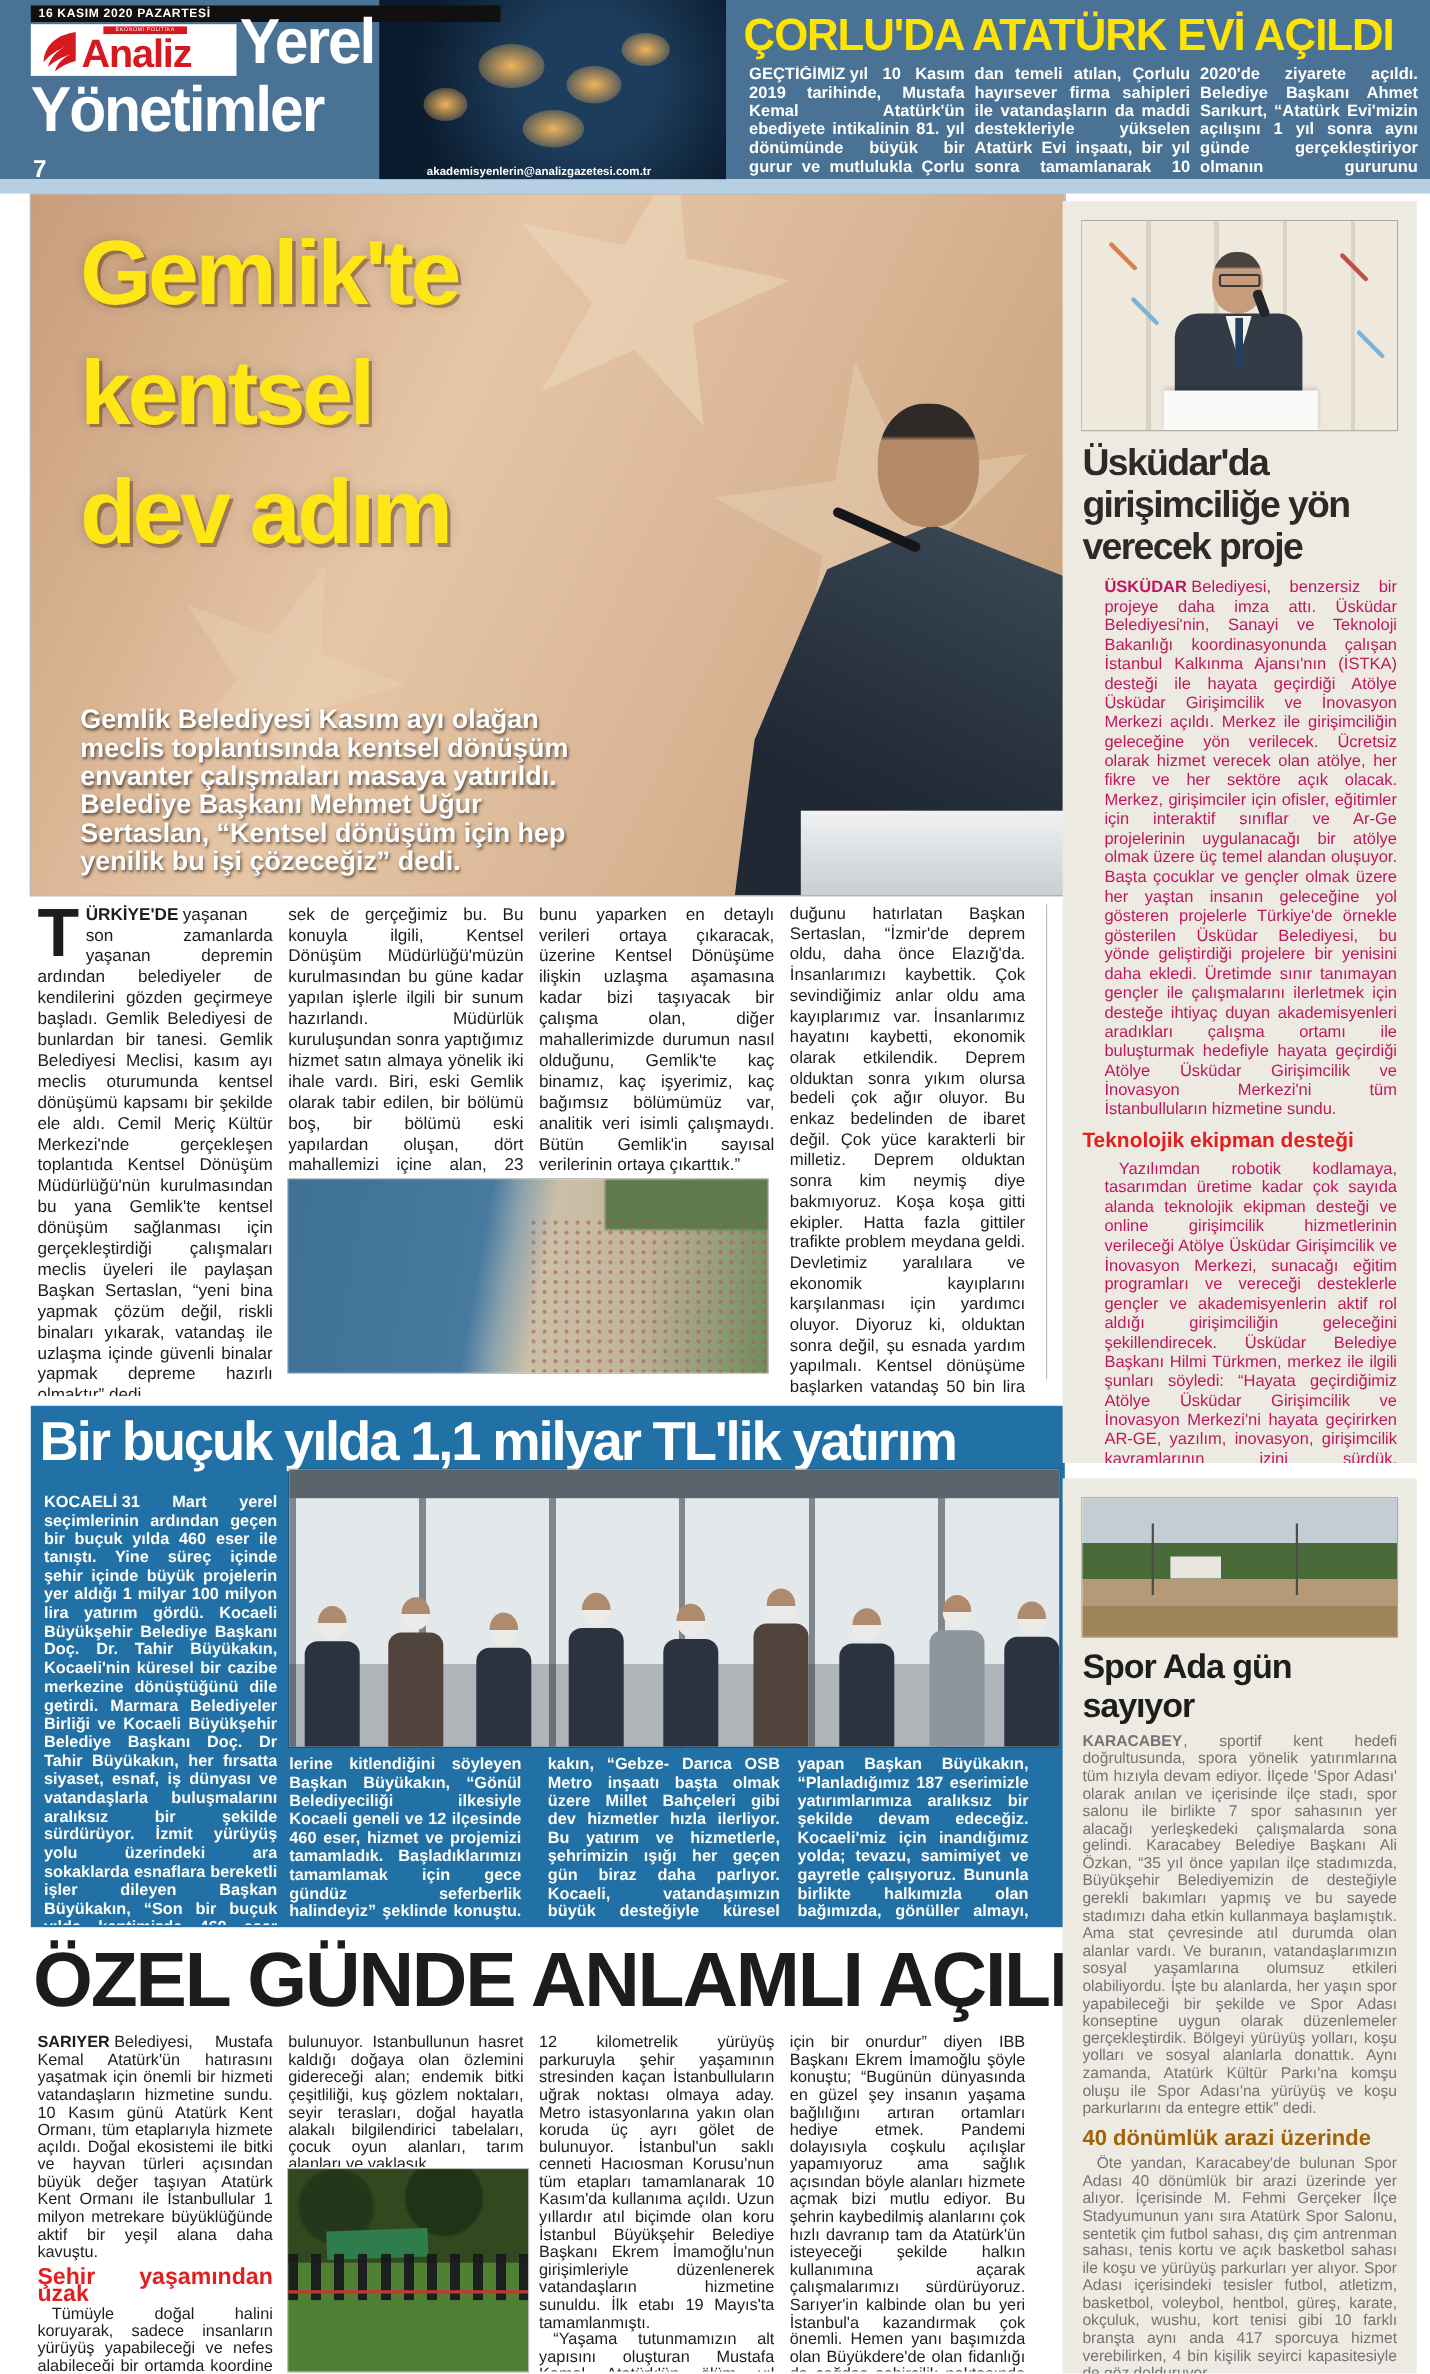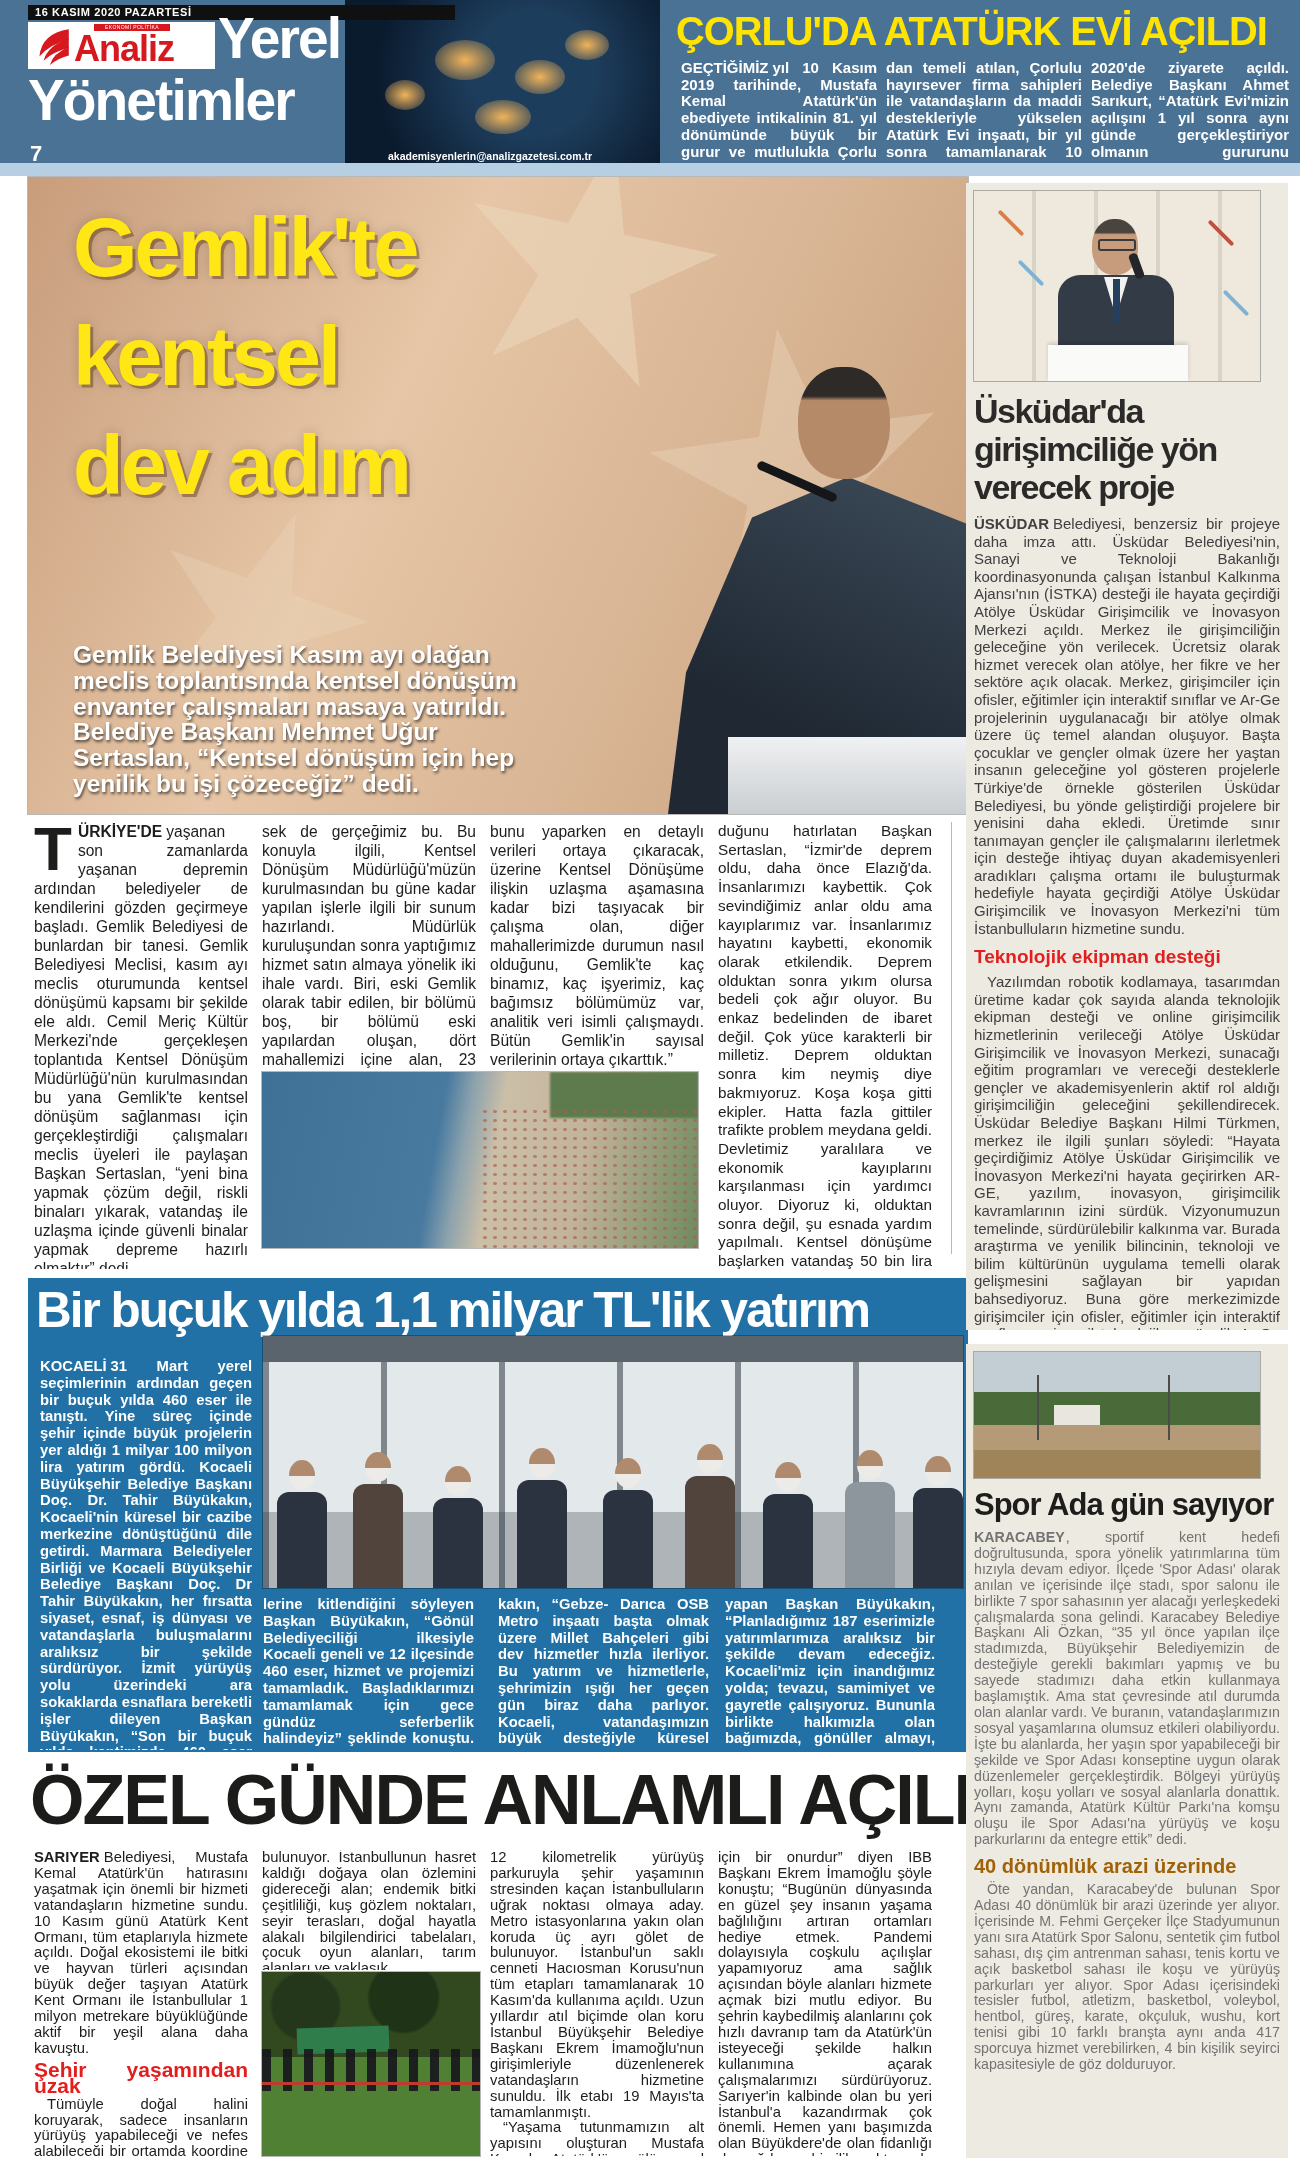--- a/index.html
+++ b/index.html
@@ -83,38 +83,38 @@
   .sphoto{left:262px;top:1972px;width:218px;height:184px;overflow:hidden;
     background:linear-gradient(#32491f 0 46%,#4f8034 46%);}
   .strees{position:absolute;top:0;left:0;width:100%;height:46%;
     background:radial-gradient(circle at 20% 40%,#24371a 0 18%,rgba(0,0,0,0) 20%),
                radial-gradient(circle at 65% 30%,#1f3317 0 22%,rgba(0,0,0,0) 24%),#32491f;}
   .ssign{position:absolute;left:16%;top:30%;width:92px;height:26px;background:#2f7d4a;transform:rotate(-2deg);}
   .scrowd{position:absolute;left:0;top:42%;width:100%;height:42px;
     background:repeating-linear-gradient(90deg,rgba(22,22,28,.9) 0 9px,rgba(0,0,0,0) 9px 21px);}
   .sribbon{position:absolute;left:0;top:60%;width:100%;height:3px;background:#c03a30;}
   
-  .panel{background:#edeae2;box-sizing:border-box;padding:8px;overflow:hidden;}
+  .panel{background:#edeae2;box-sizing:border-box;padding:18px;overflow:hidden;}
   .p1{left:966px;top:183px;width:322px;height:1147px;}
   .p2{left:966px;top:1344px;width:322px;height:814px;}
   .uphoto{position:relative;width:286px;height:190px;overflow:hidden;margin-bottom:11px;
     background:repeating-linear-gradient(90deg,#efe9dd 0 58px,#d9d3c5 58px 62px);}
   .udoodle{position:absolute;width:34px;height:4px;border-radius:2px;transform:rotate(45deg);}
   .uhead-man{position:absolute;left:118px;top:28px;width:46px;height:56px;border-radius:46%;
     background:linear-gradient(#4a443f 0 24%,#c79c7d 28%);}
   .uglass{position:absolute;left:124px;top:48px;width:34px;height:8px;border:2px solid #3a3a3a;border-radius:3px;background:rgba(0,0,0,0);}
   .usuit{position:absolute;left:84px;top:84px;width:116px;height:78px;border-radius:22px 22px 0 0;
     background:#333b47;}
   .ushirt{position:absolute;left:130px;top:86px;width:24px;height:40px;background:#f2f2ef;
     clip-path:polygon(0 0,100% 0,50% 100%);}
   .utie{position:absolute;left:139px;top:88px;width:7px;height:44px;background:#24405e;}
   .umic{position:absolute;left:158px;top:62px;width:9px;height:26px;background:#23252a;border-radius:4px;transform:rotate(-20deg);}
   .upodium{position:absolute;left:74px;top:154px;width:140px;height:36px;background:#fafaf8;box-shadow:0 -2px 4px rgba(0,0,0,.15);}
   .uskhead{font-size:34px;line-height:38px;font-weight:800;color:#2b2a28;letter-spacing:-1.5px;margin:4px 0 9px;}
-  .ubody{font-size:15px;line-height:17.6px;text-align:justify;color:#404040;}
+  .ubody{font-size:15px;line-height:17.6px;text-align:justify;color:#be185d;margin-left:20px;}
   .usub{font-size:19px;font-weight:700;color:#e31e1e;margin:9px 0 5px;}
   .sppic{position:relative;width:286px;height:126px;overflow:hidden;margin-bottom:9px;
     background:linear-gradient(#c2cdd4 0 32%,#4a6b39 32% 58%,#b49a77 58% 78%,#a08459 78%);}
   .spbldg{position:absolute;left:28%;top:42%;width:46px;height:20px;background:#e8e6df;}
   .sppole{position:absolute;top:18%;width:2px;height:52%;background:#4c4c4c;}
   .sphead{font-size:31px;font-weight:800;color:#1d1d1b;letter-spacing:-1px;margin:2px 0 7px;}
   .spbody{font-size:14.2px;line-height:15.9px;text-align:justify;color:#737373;}
   .spsub{font-size:20px;font-weight:700;color:#a16207;margin:7px 0 4px;}
 </style>
 </head>

